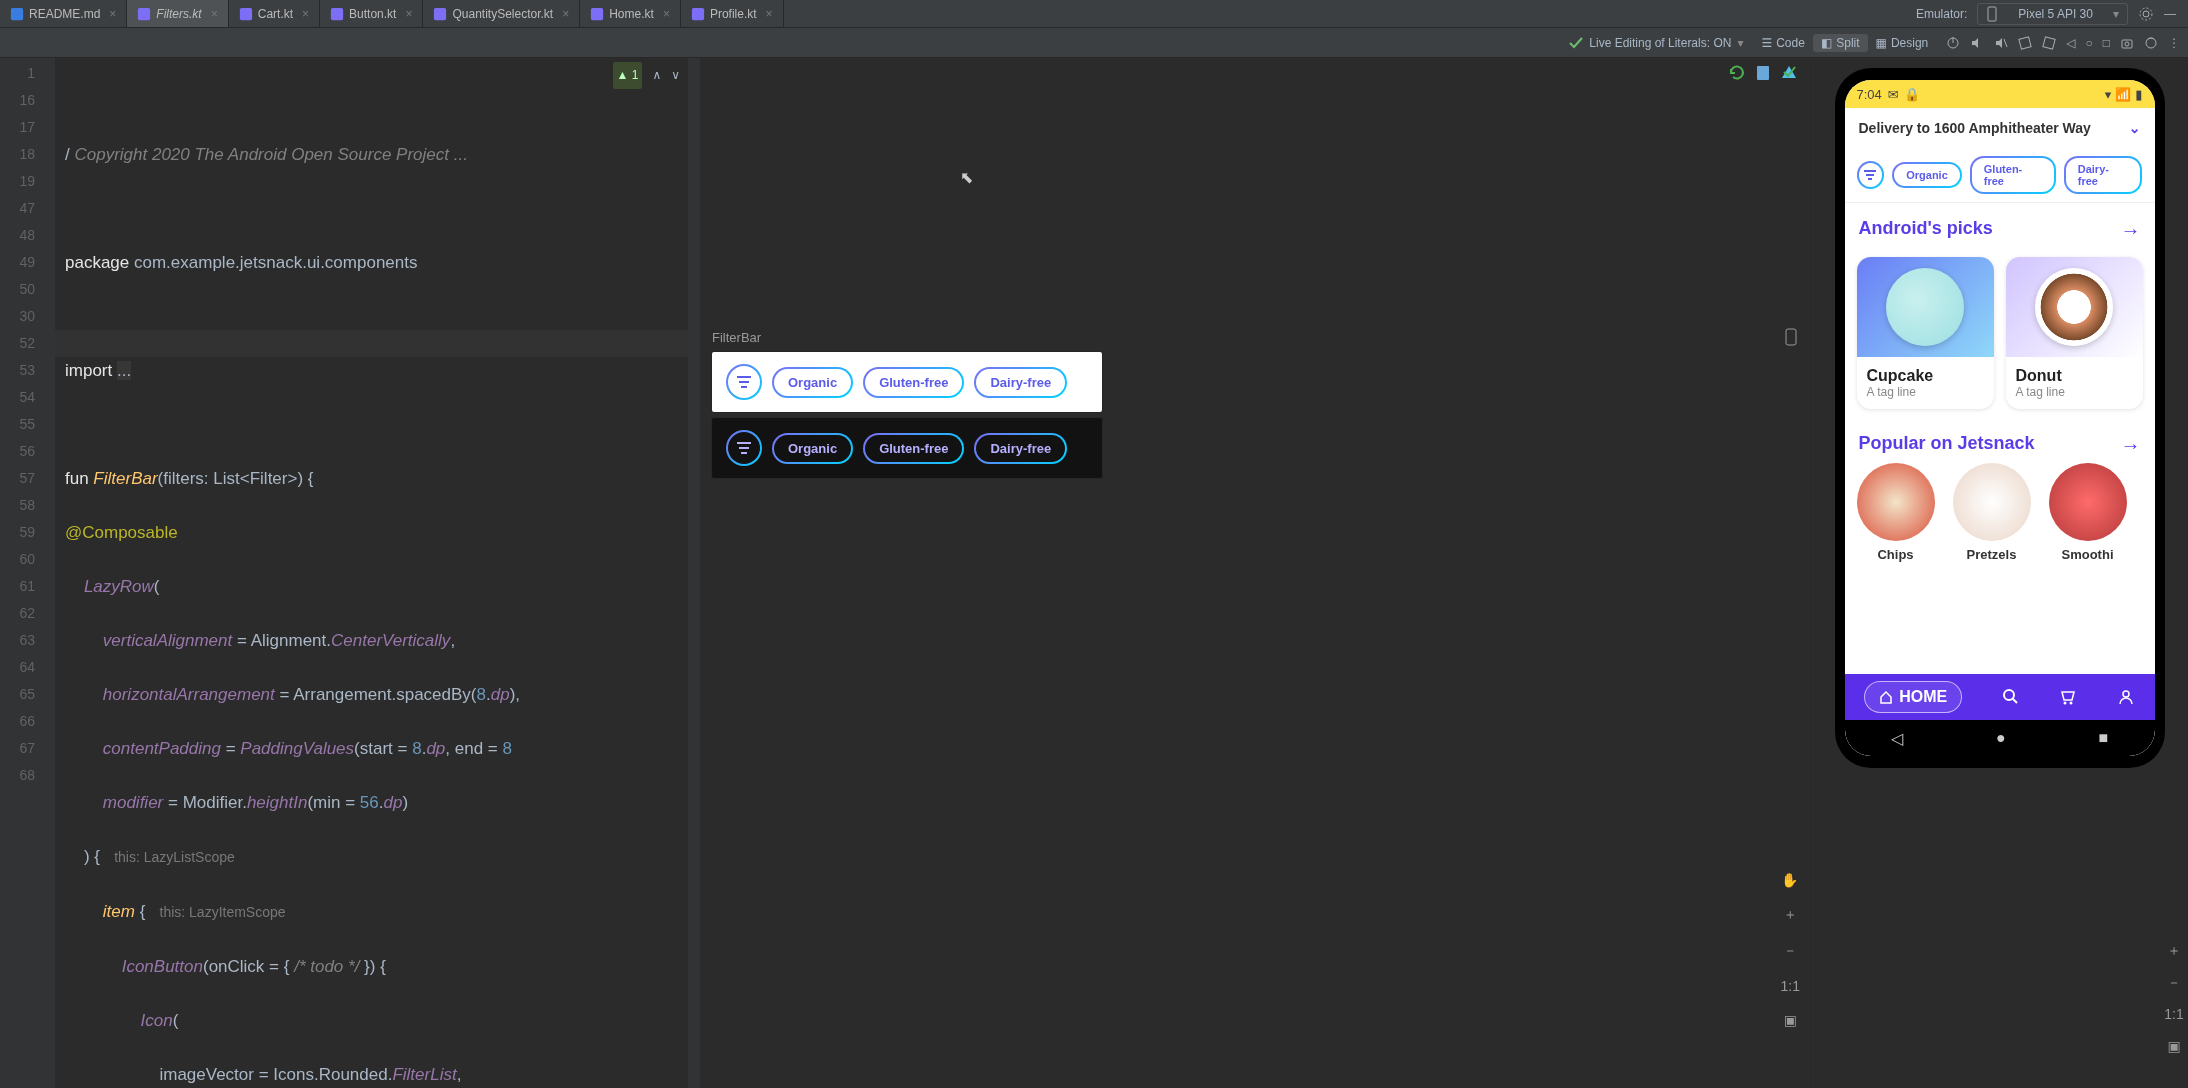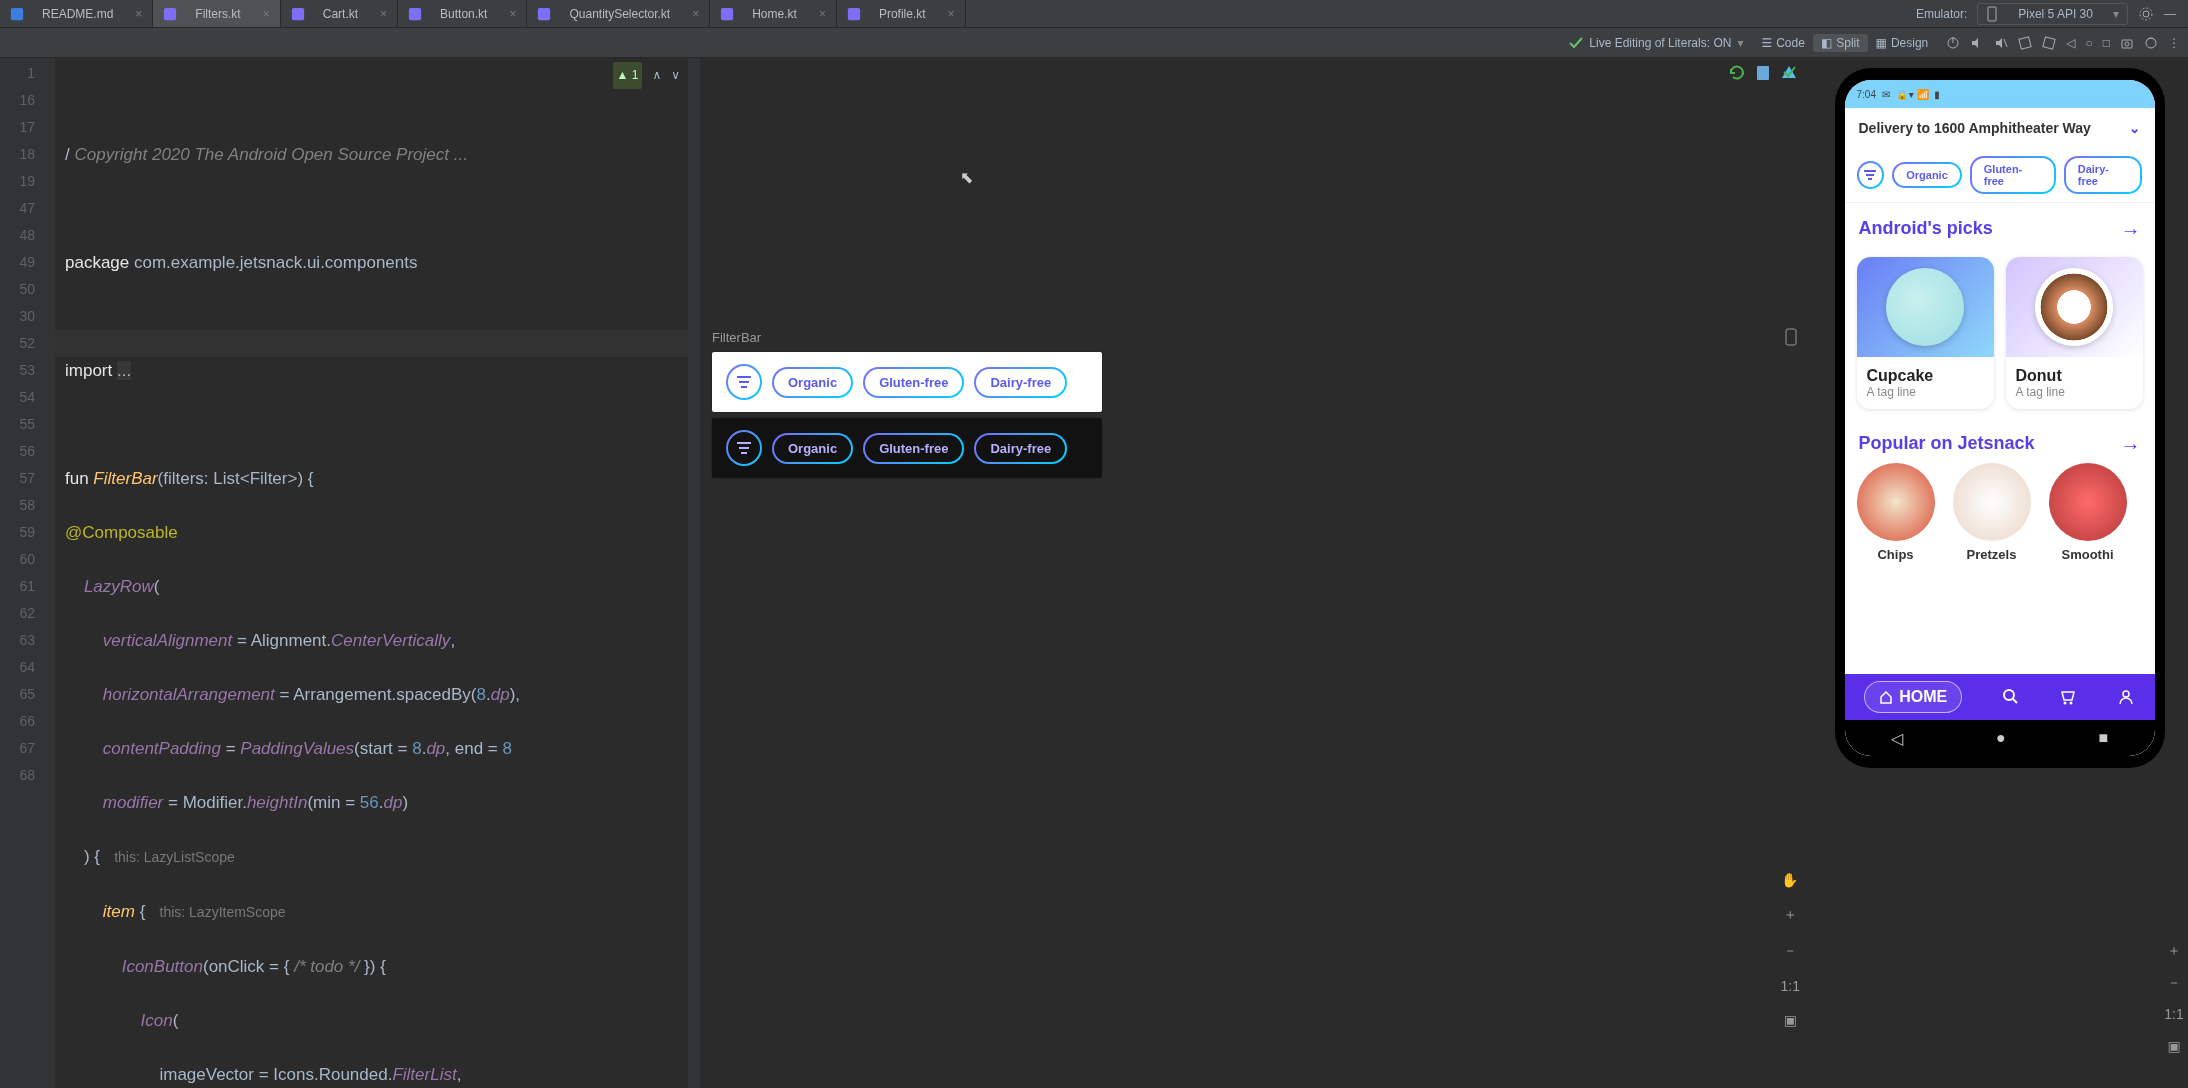--- a/index.html
+++ b/index.html
@@ -1,20 +1,20 @@
 <!DOCTYPE html>
 <html><head>
 <meta charset="utf-8">
 <style>
 * { margin: 0; padding: 0; box-sizing: border-box; font-family: -apple-system, BlinkMacSystemFont, 'Segoe UI', sans-serif; }
 body { background: #2b2b2b; color: #a9b7c6; width: 2188px; height: 1088px; overflow: hidden; position: relative; }
 .ide-top { height: 28px; background: #3c3f41; border-bottom: 1px solid #282828; display: flex; align-items: center; }
 .tabs { display: flex; height: 100%; }
-.tab { height: 100%; display: flex; align-items: center; padding: 0 10px; border-right: 1px solid #282828; font-size: 12px; color: #bbb; gap: 18px; position: relative; }
-.tab.active { background: #4e5254; }
+.tab { height: 100%; display: flex; align-items: center; padding: 0 10px; border-right: 1px solid #282828; font-size: 12px; color: #bbb; gap: 5px; position: relative; }
+.tab.active { background: #4e5254; font-style: italic; }
 .tab .file-icon { width: 14px; height: 14px; }
 .tab-close { color: #777; margin-left: 4px; font-size: 12px; }
 .emu-bar { margin-left: auto; display: flex; align-items: center; gap: 10px; padding-right: 12px; font-size: 12px; }
 .device-label { background:#3c3f41; border: 1px solid #555; padding: 2px 8px; border-radius: 3px; display:flex; align-items:center; gap:20px; }
 .sec-row { height: 30px; background: #3c3f41; display: flex; align-items: center; padding: 0 8px; gap: 10px; justify-content: flex-end; font-size: 12px; border-bottom:1px solid #282828; }
 .sec-row .live { display:flex; align-items:center; gap:6px; }
 .sec-row .viewmode { display:flex; align-items:center; }
 .vm { padding: 2px 8px; display:flex; align-items:center; gap:4px; }
 .vm.active { background: #505355; border-radius: 3px; }
 .sec-icons { display:flex; gap: 10px; align-items:center; }
@@ -36,21 +36,21 @@
 .inspector-label { font-size: 13px; color: #999; margin-top: 48px; display:flex; justify-content:space-between; align-items:center;}
 .preview-card { background: #fff; border-radius: 2px; margin-top: 6px; display:flex; align-items:center; padding: 12px 14px; gap: 10px; box-shadow: 0 0 0 1px rgba(0,0,0,.1); width: 390px; }
 .preview-card.dark { background: #121212; }
 .filter-icon-circle { width: 36px; height: 36px; border-radius: 50%; display:flex; align-items:center; justify-content:center; border:2px solid transparent; background: linear-gradient(#fff,#fff) padding-box, linear-gradient(135deg,#7b6ef6,#00d4ff) border-box; }
 .filter-icon-circle.dark { background: linear-gradient(#121212,#121212) padding-box, linear-gradient(135deg,#7b6ef6,#00d4ff) border-box;}
 .chip { border-radius: 16px; padding: 6px 14px; font-size: 13px; font-weight:600; border:2px solid transparent; background: linear-gradient(#fff,#fff) padding-box, linear-gradient(135deg,#7b6ef6,#00d4ff) border-box; color:#5b5bea; }
 .chip.dark { background: linear-gradient(#121212,#121212) padding-box, linear-gradient(135deg,#7b6ef6,#00d4ff) border-box; color:#b7b0ff; }
 .emulator-wrap { width: 378px; background:#2b2b2b; position:relative; padding: 10px; border-left:1px solid #282828; }
 .phone { width: 330px; height: 700px; background:#000; border-radius: 36px; margin: 0 auto; position:relative; padding: 12px 10px; }
 .screen { background:#fff; width:100%; height:100%; border-radius: 26px; overflow:hidden; position:relative; display:flex; flex-direction:column;}
-.status-bar { height: 28px; background:#7dd3fc; display:flex; align-items:center; padding:0 12px; font-size:10px; color:#444;}
+.status-bar { height: 28px; background:#fde047; display:flex; align-items:center; padding:0 12px; justify-content:space-between; font-size:13px; color:#444;}
 .status-icons { display:flex; gap:4px; }
 .addr { padding: 12px 14px; font-weight:600; font-size:14px; color:#333; display:flex; justify-content:space-between; align-items:flex-start; background:#fff;}
 .app-filter-row { padding: 8px 12px; display:flex; gap:8px; align-items:center; background:#fff; overflow:hidden; border-bottom:1px solid #eee;}
 .mini-icon { width: 28px; height:28px; border-radius:50%; display:flex;align-items:center;justify-content:center; border:2px solid transparent; background: linear-gradient(#fff,#fff) padding-box, linear-gradient(135deg,#7b6ef6,#00d4ff) border-box;}
 .mini-chip { border-radius:14px; padding:5px 12px; font-size:11px; font-weight:600; color:#5b5bea; border:2px solid transparent; background: linear-gradient(#fff,#fff) padding-box, linear-gradient(135deg,#7b6ef6,#00d4ff) border-box;}
 .section-head { padding: 14px 14px 8px; display:flex; justify-content:space-between; align-items:center;}
 .section-title { font-weight:700; font-size:18px; color:#5b3de8;}
 .arrow { color:#5b3de8; font-size:20px; }
 .picks { display:flex; gap:12px; padding: 9px 12px; }
 .snack-card { width: 140px; border-radius: 14px; overflow:hidden; box-shadow:0 1px 4px rgba(0,0,0,.12); background:#fff;}

